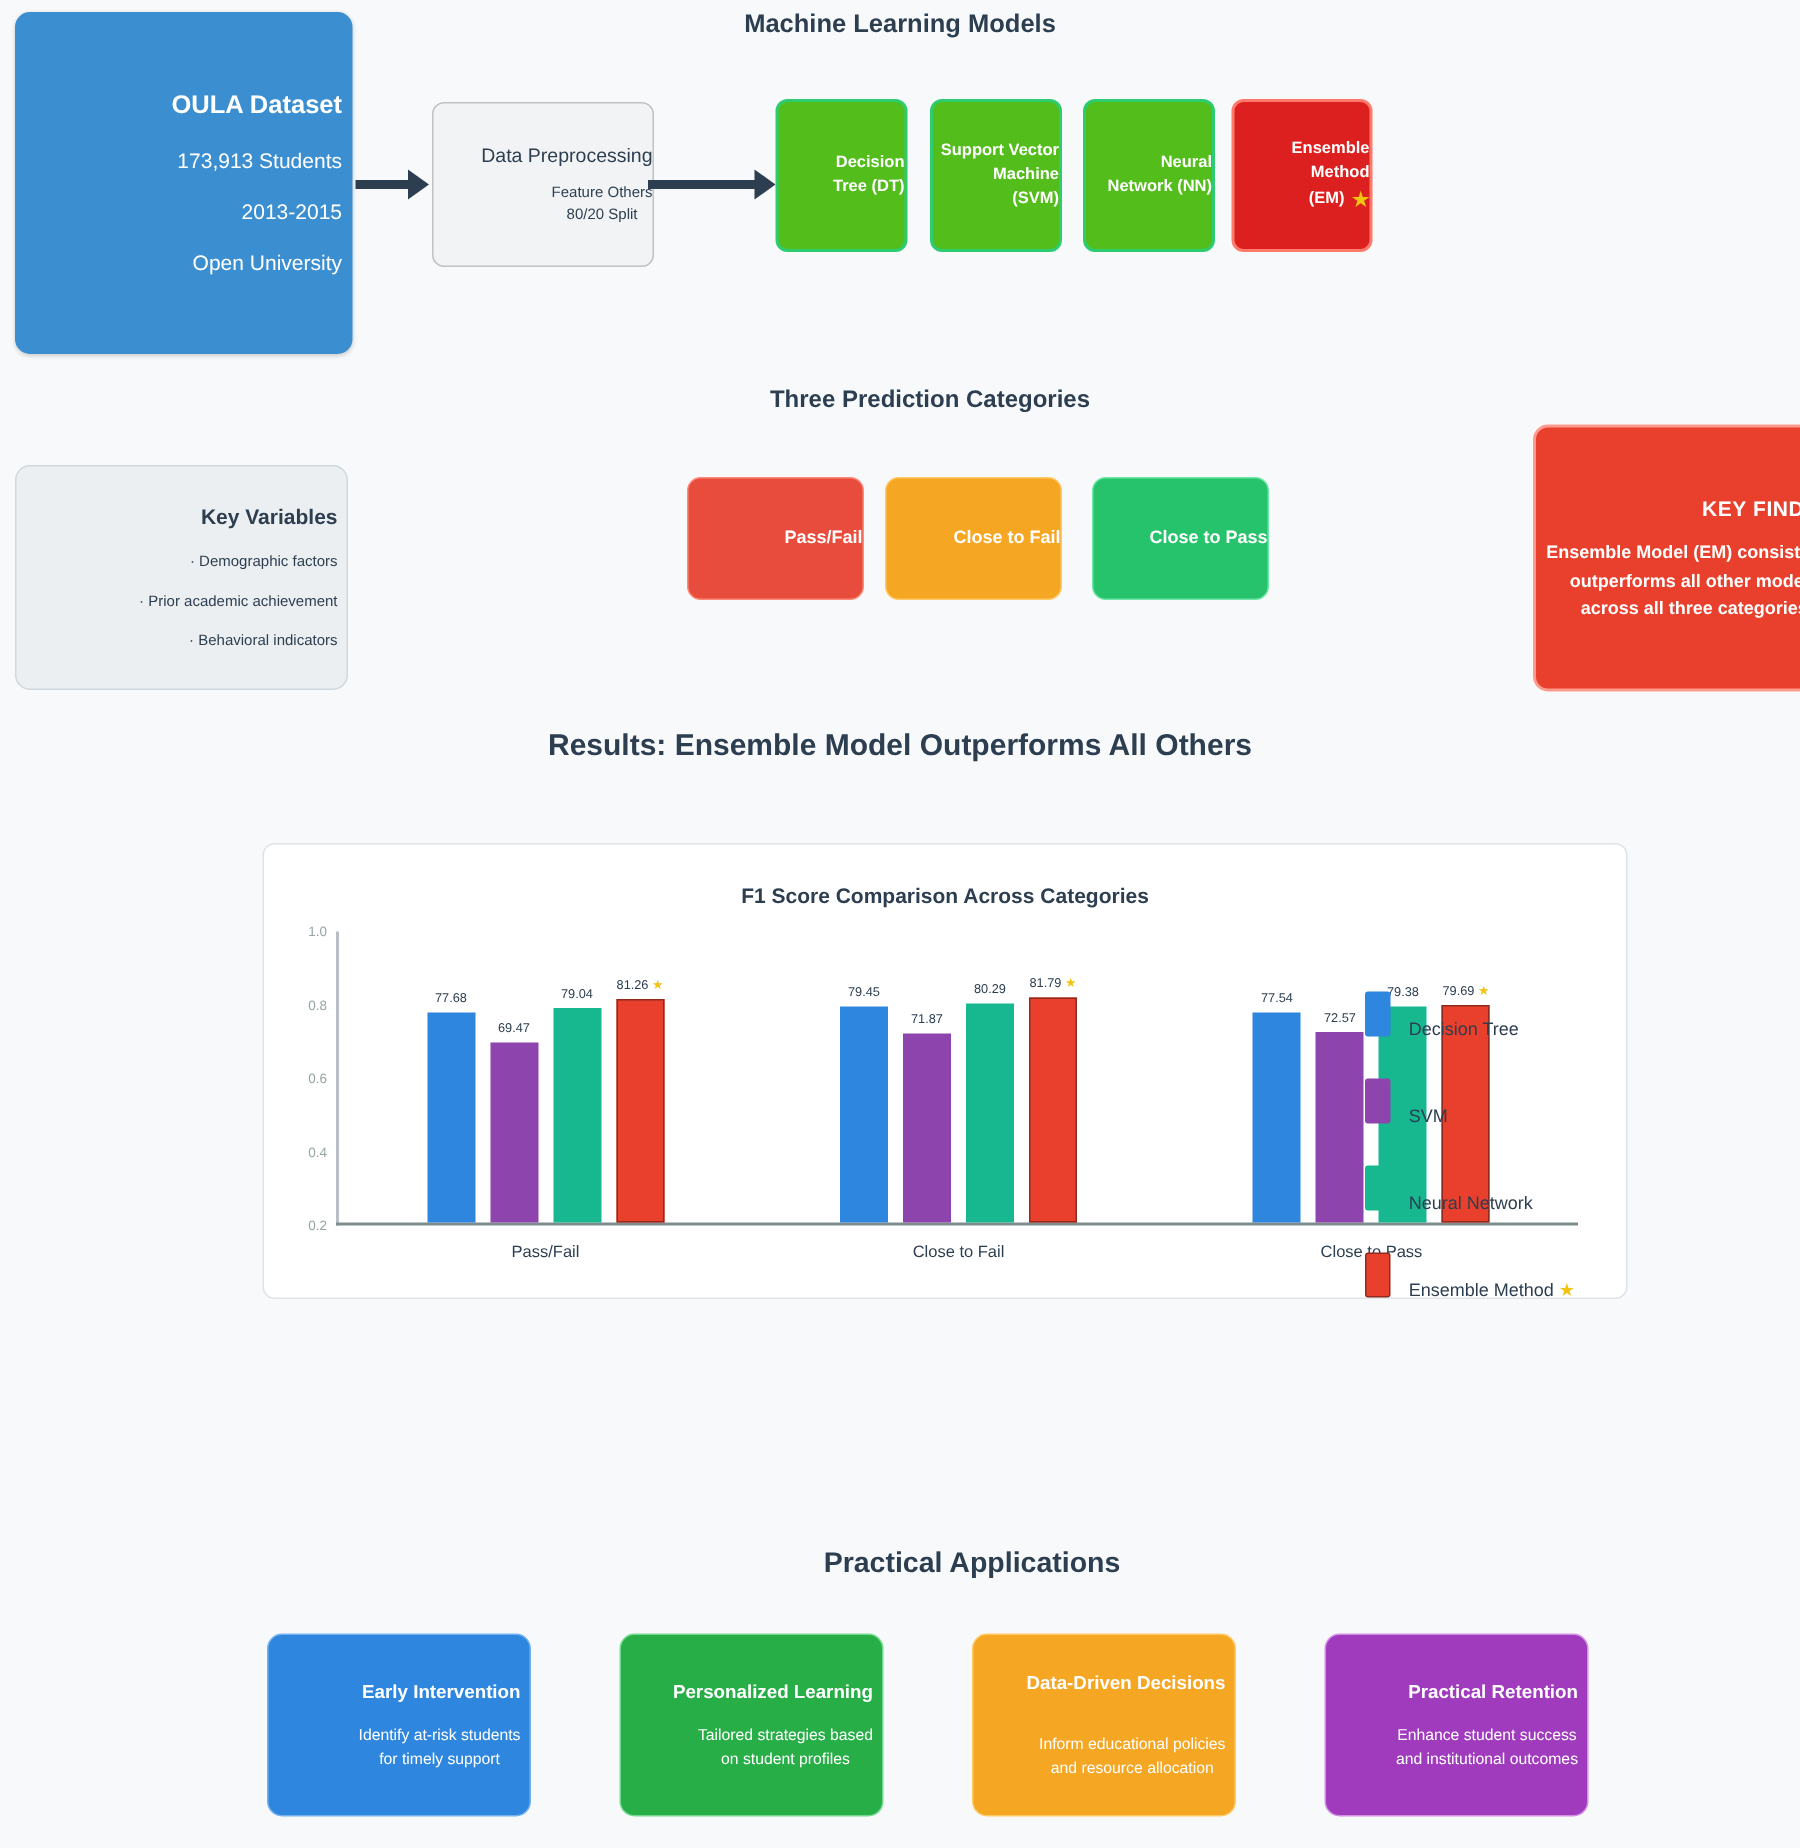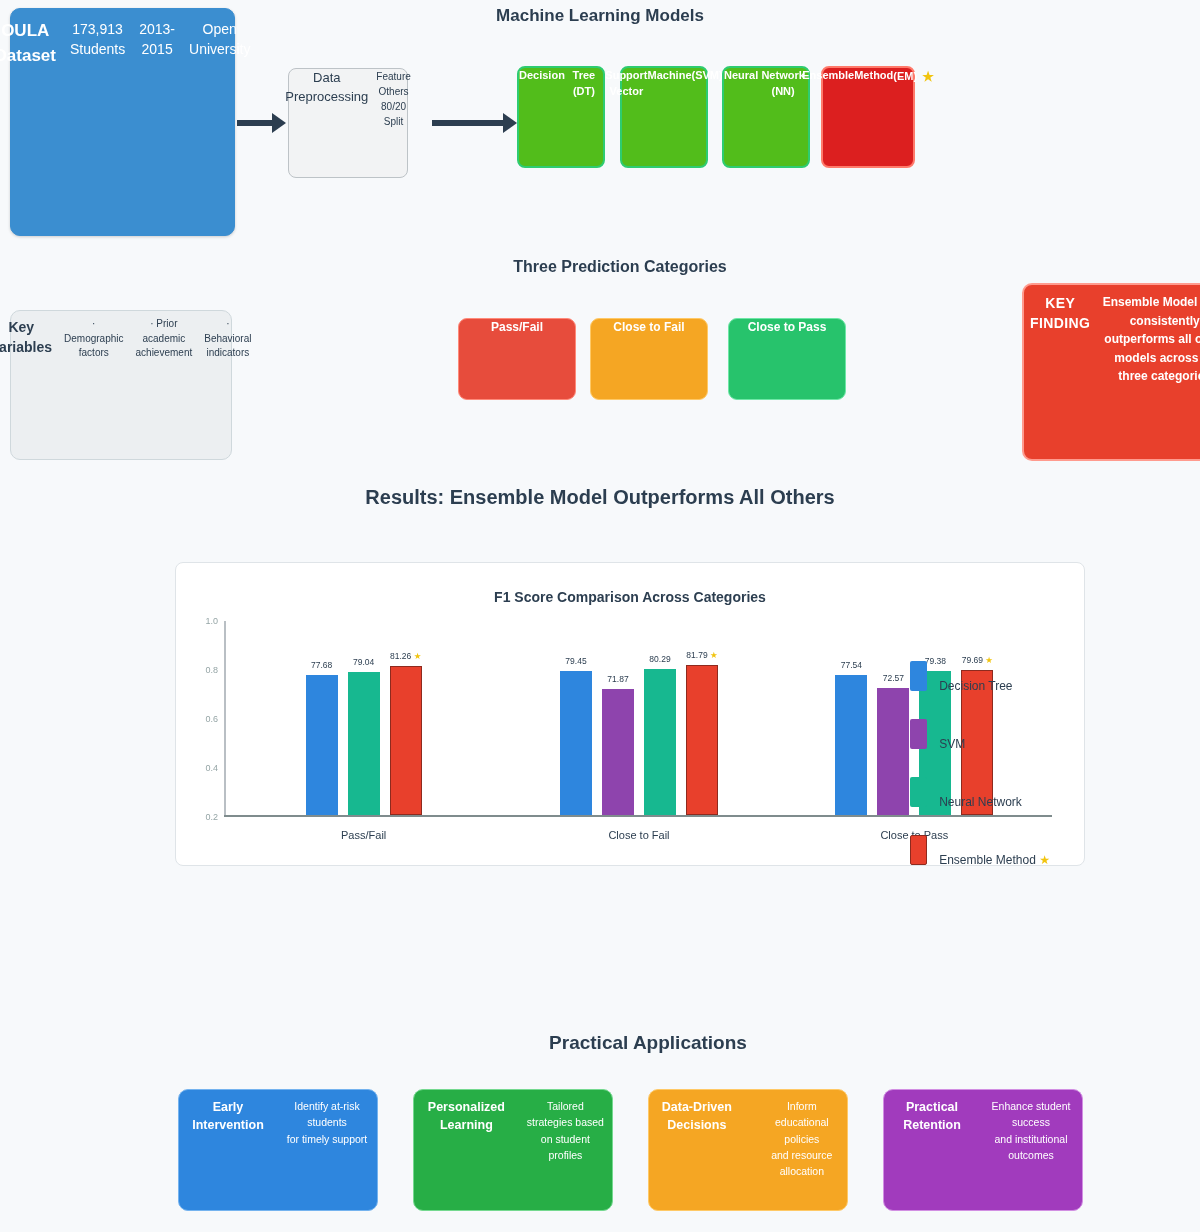--- a/index.html
+++ b/index.html
@@ -11,21 +11,22 @@
     position: relative;
     overflow: hidden;
   }
   .stage { position: absolute; inset: 0; }
 
   
   .box {
     position: absolute;
     border-radius: 10px;
     display: flex;
-    align-items: flex-start;
+    flex-direction: column;
+    align-items: flex-end;
     justify-content: center;
     text-align: center;
     color: #fff;
     line-height: 1.45;
   }
 
   
   .heading {
     position: absolute;
     font-weight: bold;
@@ -41,21 +42,21 @@
     border: 1px solid #3b8ed0;
     box-shadow: 0 1px 3px rgba(0,0,0,.18);
     gap: 14px;
     padding: 10px 6px;
   }
   #dataset-card .t { font-size: 17px; font-weight: bold; }
   #dataset-card .l { font-size: 14px; }
 
   
   #preprocess-card {
-    left: 288px; top: 68px; width: 120px; height: 110px;
+    left: 288px; top: 68px; width: 148px; height: 110px;
     background: #f2f3f4;
     border: 1px solid #bdc3c7;
     border-radius: 8px;
     color: #2c3e50;
     gap: 8px;
   }
   #preprocess-card .t { font-size: 13px; }
   #preprocess-card .sub { font-size: 10px; line-height: 1.5; }
 
   
@@ -146,21 +147,21 @@
   .c-em { background: #e8402c; border: 1.5px solid #8e2a1e; }
   #legend {
     position: absolute; right: 34px; top: 96px;
     display: flex; flex-direction: column; gap: 24px;
   }
   .legend-row { display: flex; align-items: center; gap: 12px; }
   .legend-swatch { width: 17px; height: 30px; border-radius: 2px; }
   .legend-text { font-size: 12px; color: #2c3e50; white-space: nowrap; margin-top: 20px; }
 
   
-  .app-box { top: 1089px; width: 200px; height: 122px; border-radius: 10px; gap: 12px; padding: 8px 6px; }
+  .app-box { top: 1089px; width: 176px; height: 122px; border-radius: 10px; gap: 12px; padding: 8px 6px; }
   .app-box .t { font-size: 12.5px; font-weight: bold; }
   .app-box .d { font-size: 10.5px; line-height: 1.55; }
   #app-0 { left: 178px; background: #2e86de; border: 1px solid #74b3ef; }
   #app-1 { left: 413px; background: #27ae46; border: 1px solid #74d98f; }
   #app-2 { left: 648px; background: #f5a623; border: 1px solid #ffc966; gap: 24px; }
   #app-3 { left: 883px; background: #a13bbd; border: 1px solid #d28fe3; }
 </style>
 </head>
 <body>
 
@@ -240,20 +241,24 @@
           <div class="ytick" style="top: 75%;">0.4</div>
           <div class="ytick" style="top: 100%;">0.2</div>
         </div>
       <div id="groups">
           <div class="group">
             <div class="bar-wrap">
               <div class="bar-label" style="bottom: calc(72.1% + 5px);">77.68</div>
               <div class="bar c-dt" style="height: 72.1%;"></div>
             </div>
             <div class="bar-wrap">
+              <div class="bar-label" style="bottom: calc(61.8375% + 5px);">69.47</div>
+              <div class="bar c-svm" style="height: 61.8375%;"></div>
+            </div>
+            <div class="bar-wrap">
               <div class="bar-label" style="bottom: calc(73.8% + 5px);">79.04</div>
               <div class="bar c-nn" style="height: 73.8%;"></div>
             </div>
             <div class="bar-wrap">
               <div class="bar-label" style="bottom: calc(76.575% + 5px);">81.26 <span style="color:#f1c40f">★</span></div>
               <div class="bar c-em" style="height: 76.575%;"></div>
             </div>
             <div class="group-label">Pass/Fail</div>
           </div>
           <div class="group">

